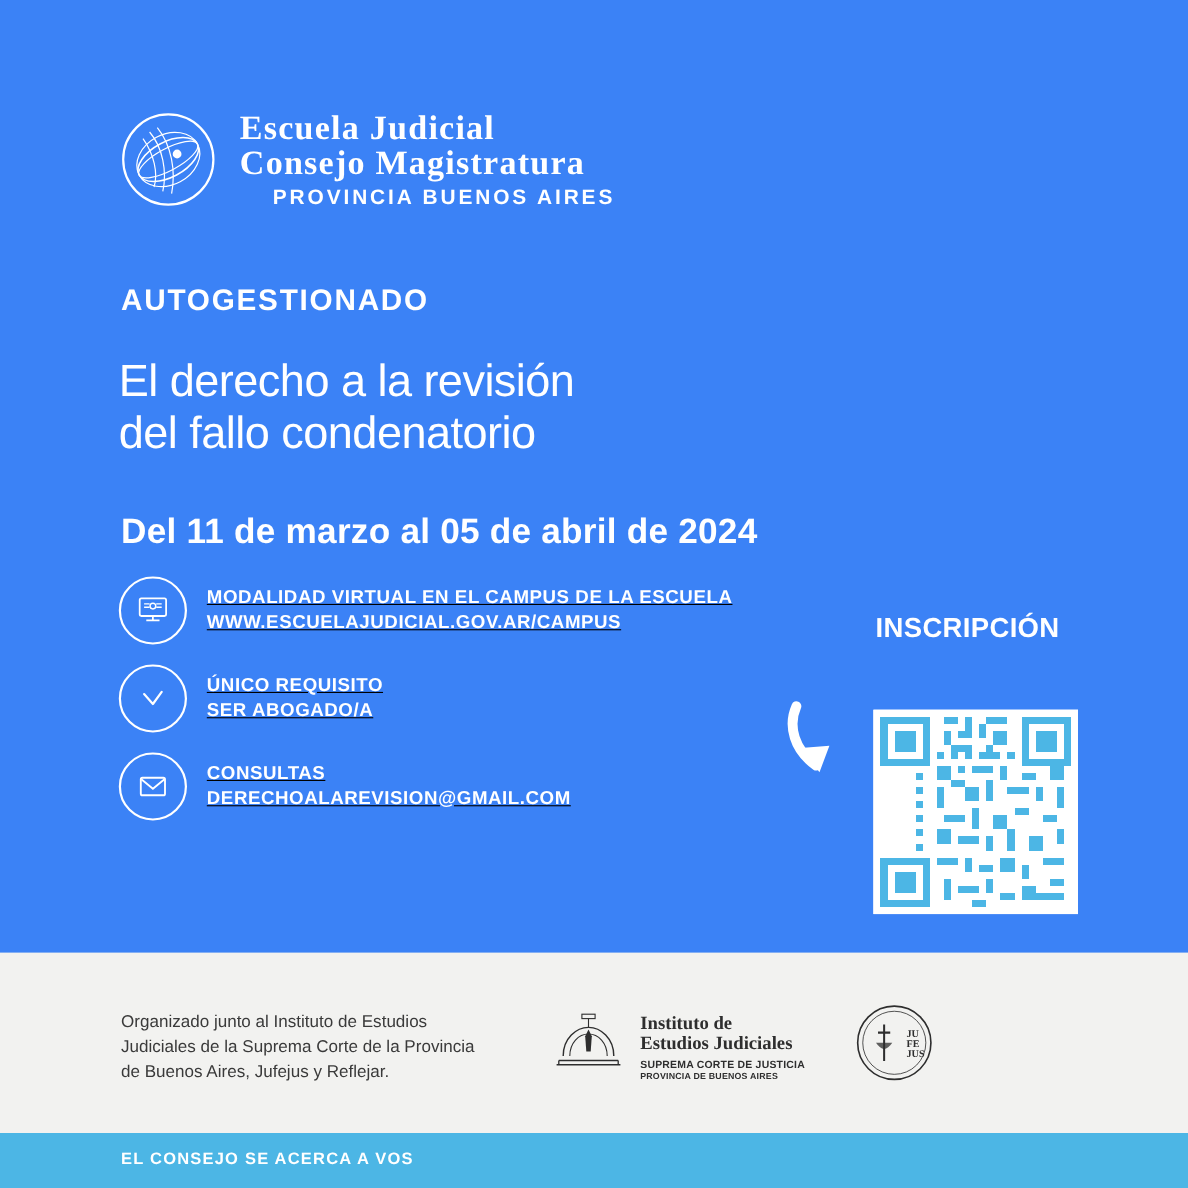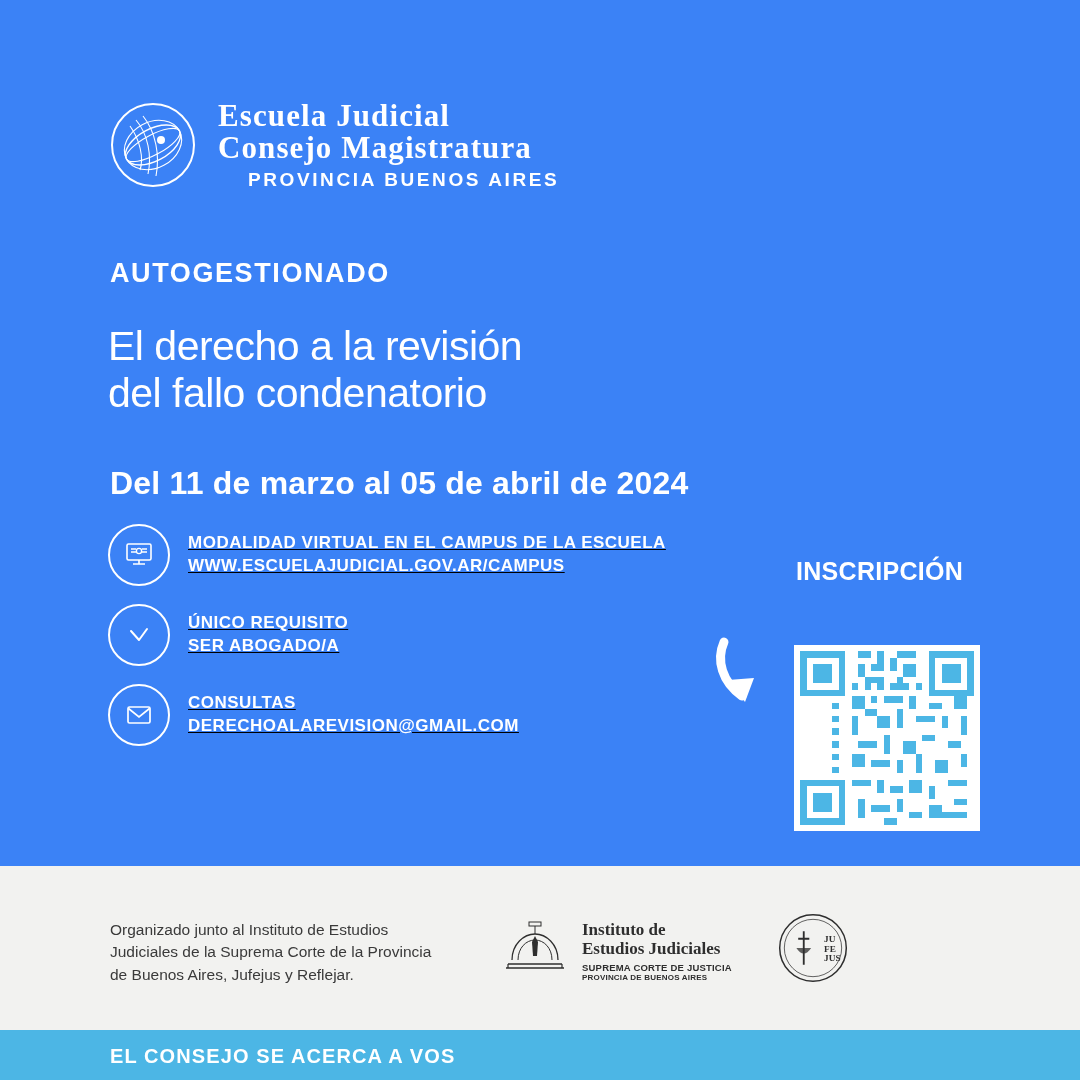--- a/index.html
+++ b/index.html
@@ -204,21 +204,21 @@
     top: 1030px;
     width: 1080px;
     height: 50px;
     background: #4cb6e5;
   }
   .bottom-text {
     position: absolute;
     left: 110px;
     top: 1045px;
     color: #ffffff;
-    font-size: 20px;
+    font-size: 15px;
     font-weight: 700;
     letter-spacing: 1.1px;
   }
   .bottom-text b { font-weight: 700; }
 </style>
 </head>
 <body>
 
 <div class="poster">
 

